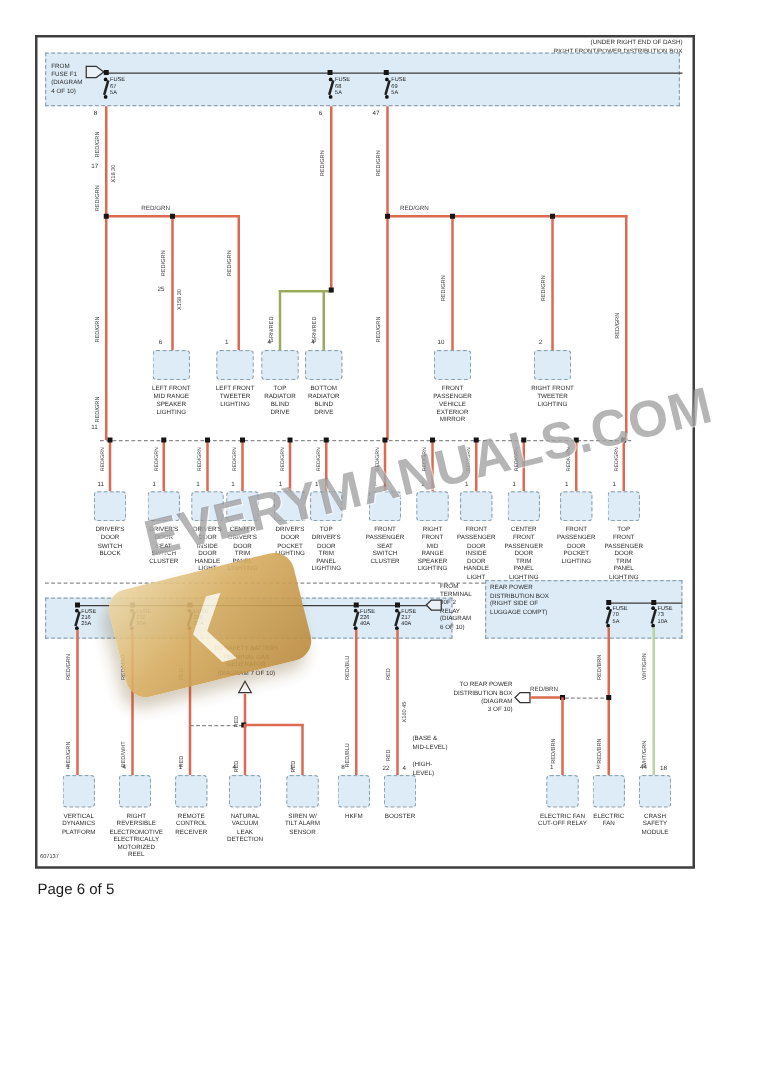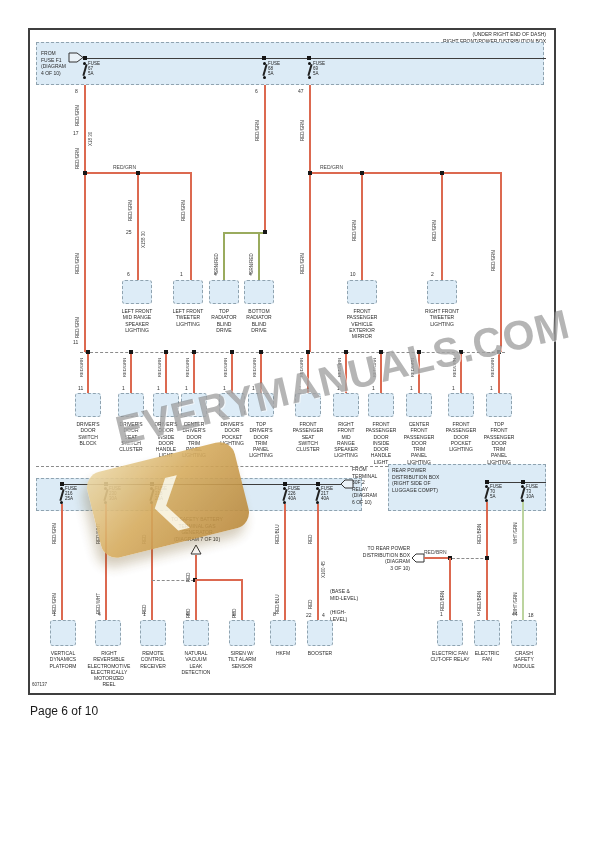--- a/index.html
+++ b/index.html
@@ -490,14 +490,14 @@
   <div class="clabel" style="left:503px;top:650px;">CRASH
 SAFETY
 MODULE</div>
 
   <div class="wm-logo">
       <span class="wm-chev">❮</span>
     </div>
   <div class="wm-text">EVERYMANUALS.COM</div>
 
   <div class="diagid">607137</div>
-  <div class="footer">Page 6 of 10</div>
+  <div class="footer">Page 6 of 5</div>
 </div>
 
 </body></html>

